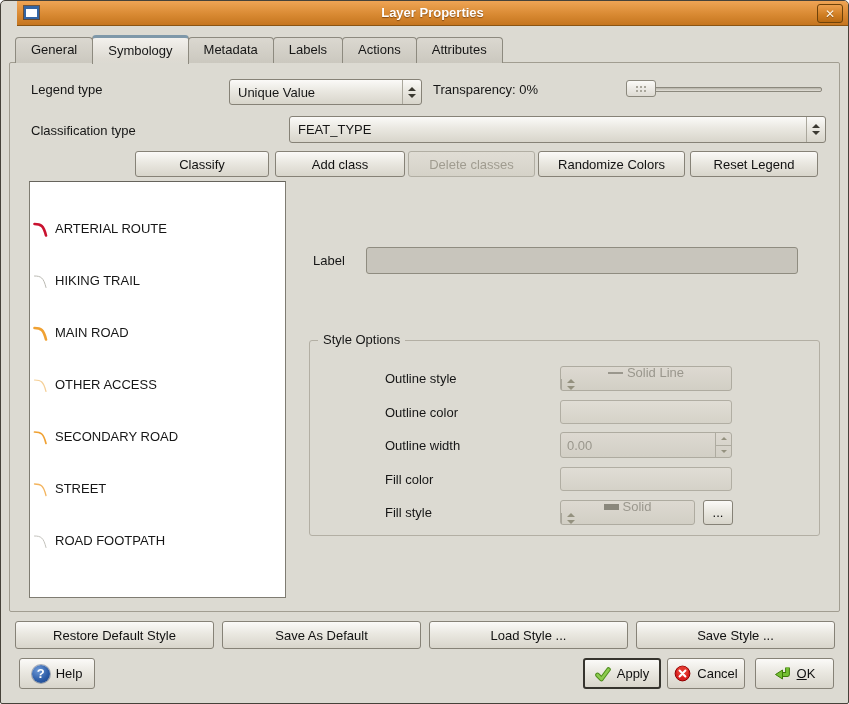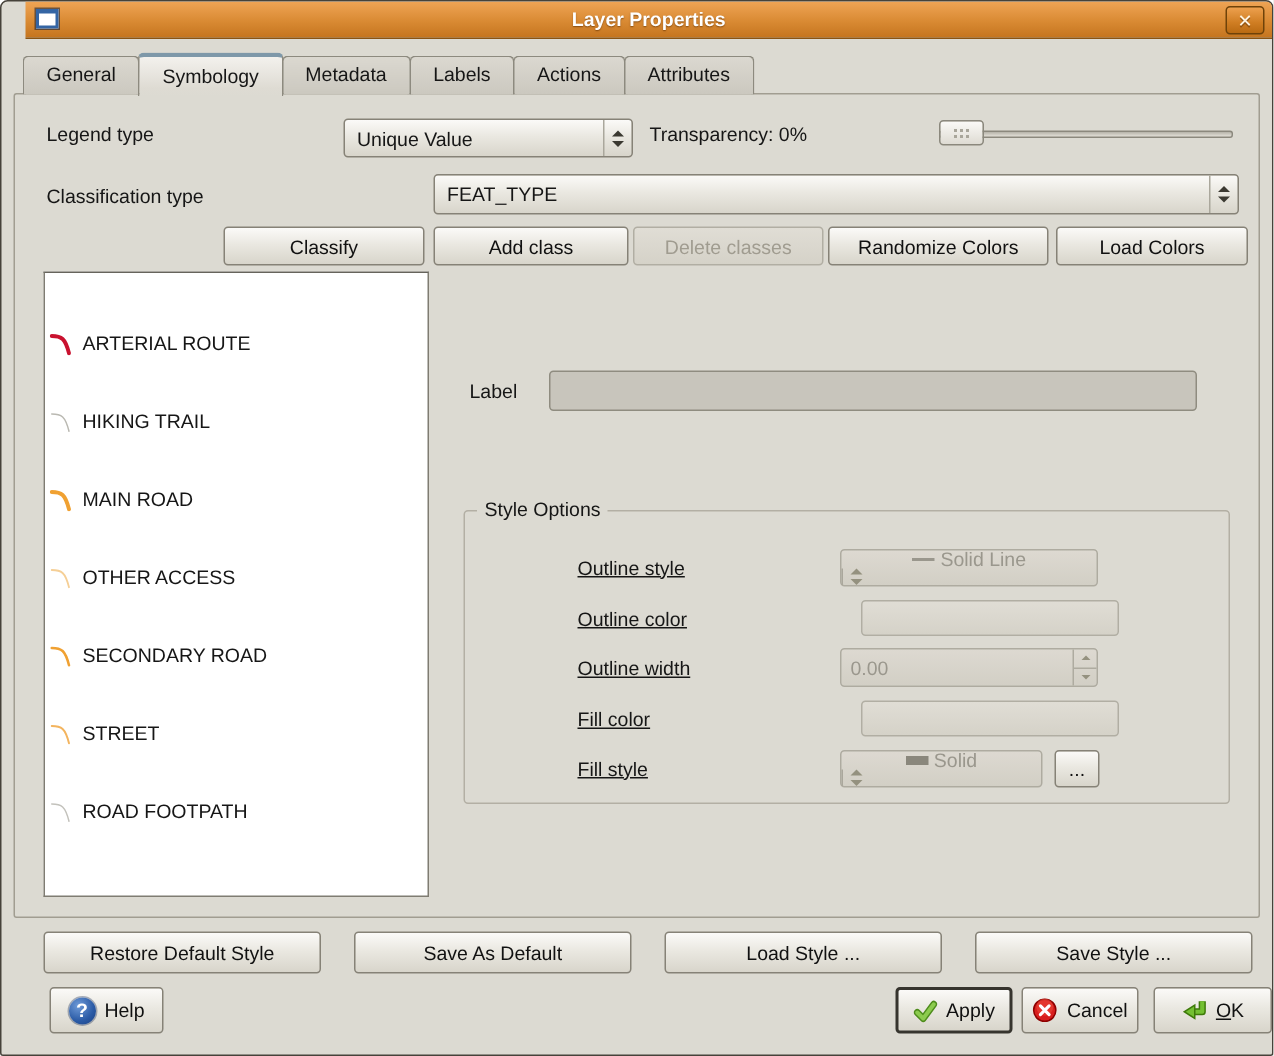--- a/index.html
+++ b/index.html
@@ -35,21 +35,21 @@
 
   
   .page { position:absolute; left:8px; right:8px; top:61px; height:550px;
           border:1px solid #a19d91; border-radius:2px; background:#dcdad2; }
 
   .lbl { position:absolute; line-height:18px; white-space:nowrap; }
 
   
   .btn { position:absolute; display:flex; align-items:center; justify-content:center; gap:6px;
          background:linear-gradient(#fbfaf8,#eae8e1 45%,#d8d5cb);
-         border:1px solid #868277; border-radius:3px; color:#111; cursor:default; white-space:nowrap;margin-left:14px; }
+         border:1px solid #868277; border-radius:3px; color:#111; cursor:default; white-space:nowrap; }
   .btn.disabled { color:#a09c90; background:linear-gradient(#e0ddd5,#d5d2c8); border-color:#b1aea3; }
 
   .combo { position:absolute; display:flex; align-items:center;
            background:linear-gradient(#fbfaf8,#eae8e1 45%,#d8d5cb);
            border:1px solid #868277; border-radius:3px; cursor:default; }
   .combo .ctext { flex:1; padding:0 8px; display:flex; align-items:center; gap:4px; overflow:hidden; white-space:nowrap; }
   .combo .arrows { width:19px; align-self:stretch; border-left:1px solid #aaa79c;
                    display:flex; flex-direction:column; align-items:center; justify-content:center; gap:3px; }
   .tri-up { width:0; height:0; border-left:4px solid transparent; border-right:4px solid transparent; border-bottom:4px solid #3b3931; }
   .tri-dn { width:0; height:0; border-left:4px solid transparent; border-right:4px solid transparent; border-top:4px solid #3b3931; }
@@ -77,21 +77,21 @@
   
   .text-input { position:absolute; left:365px; top:246px; width:432px; height:27px;
                 background:#c8c5bc; border:1px solid #8f8c80; border-radius:3px;
                 font:inherit; color:#555; padding:0 6px; }
 
   
   .group { position:absolute; left:308px; top:339px; width:511px; height:196px;
            border:1px solid #b3afa4; border-radius:3px; }
   .group .legend { position:absolute; left:8px; top:-9px; background:#dcdad2; padding:0 5px; }
   .opt-row { position:absolute; left:75px; right:15px; height:26px; display:flex; align-items:center; }
-  .opt-row .olbl { width:175px;text-decoration:underline; }
+  .opt-row .olbl { width:175px; }
   .opt-ctl { width:172px; height:25px; }
 
   .spin { position:absolute; display:flex; background:linear-gradient(#ddd9d1,#d2cfc5);
           border:1px solid #aeaba0; border-radius:3px; color:#9a978d; }
   .spin .stext { flex:1; padding:0 6px; display:flex; align-items:center; }
   .spin .sbtns { width:16px; display:flex; flex-direction:column; border-left:1px solid #aeaba0; }
   .spin .sbtns > div { flex:1; display:flex; align-items:center; justify-content:center; }
   .spin .sbtns .cell-up { border-bottom:1px solid #aeaba0; }
   .spin .tri-up { border-left-width:3.5px; border-right-width:3.5px; border-bottom-width:3.5px; border-bottom-color:#94917f; }
   .spin .tri-dn { border-left-width:3.5px; border-right-width:3.5px; border-top-width:3.5px; border-top-color:#94917f; }
@@ -156,21 +156,21 @@
     <span class="arrows">
         <i class="tri-up"></i>
         <i class="tri-dn"></i>
       </span>
   </div>
 
   <div class="btn" style="left:134px; top:150px; width:134px; height:26px;">Classify</div>
   <div class="btn" style="left:274px; top:150px; width:130px; height:26px;">Add class</div>
   <div class="btn disabled" style="left:407px; top:150px; width:127px; height:26px;">Delete classes</div>
   <div class="btn" style="left:537px; top:150px; width:147px; height:26px;">Randomize Colors</div>
-  <div class="btn" style="left:689px; top:150px; width:128px; height:26px;">Load Colors</div>
+  <div class="btn" style="left:689px; top:150px; width:128px; height:26px;">Reset Legend</div>
 
   <div class="listbox" style="padding-top:4px;">
     <div class="citem">
       <svg width="17" height="17" viewBox="0 0 17 17">
         <path d="M1.5 4 C8 4 10.5 5.5 13 15.5" fill="none" stroke-linecap="round" stroke="#c9122f" stroke-width="2.6"></path>
         </svg>
       <span class="ctxt">ARTERIAL ROUTE</span>
     </div>
     <div class="citem">
       <svg width="17" height="17" viewBox="0 0 17 17">

